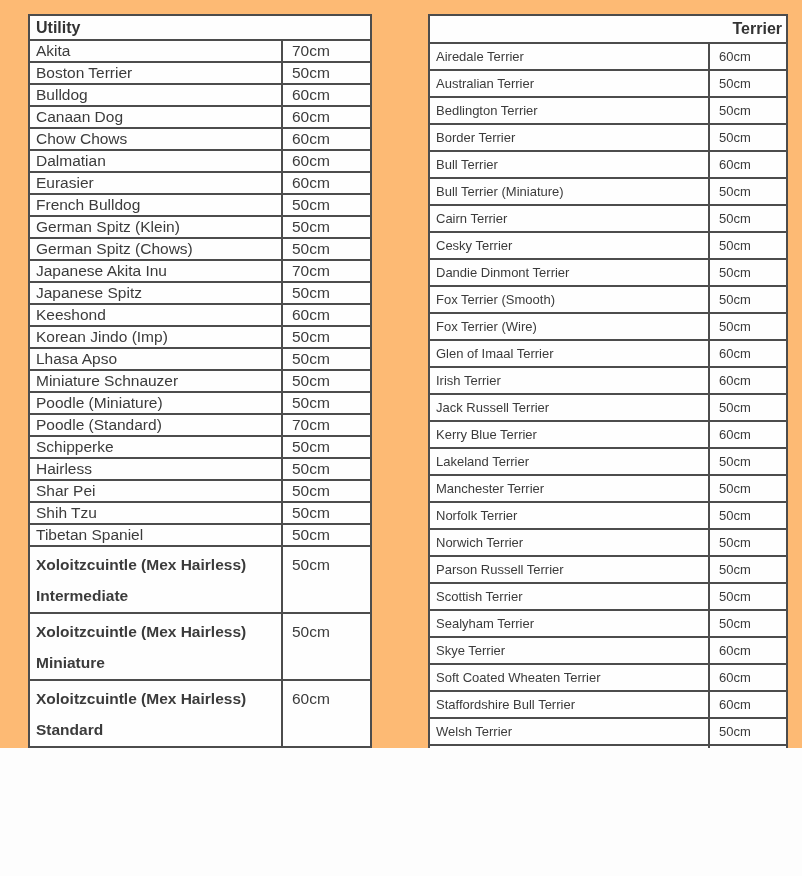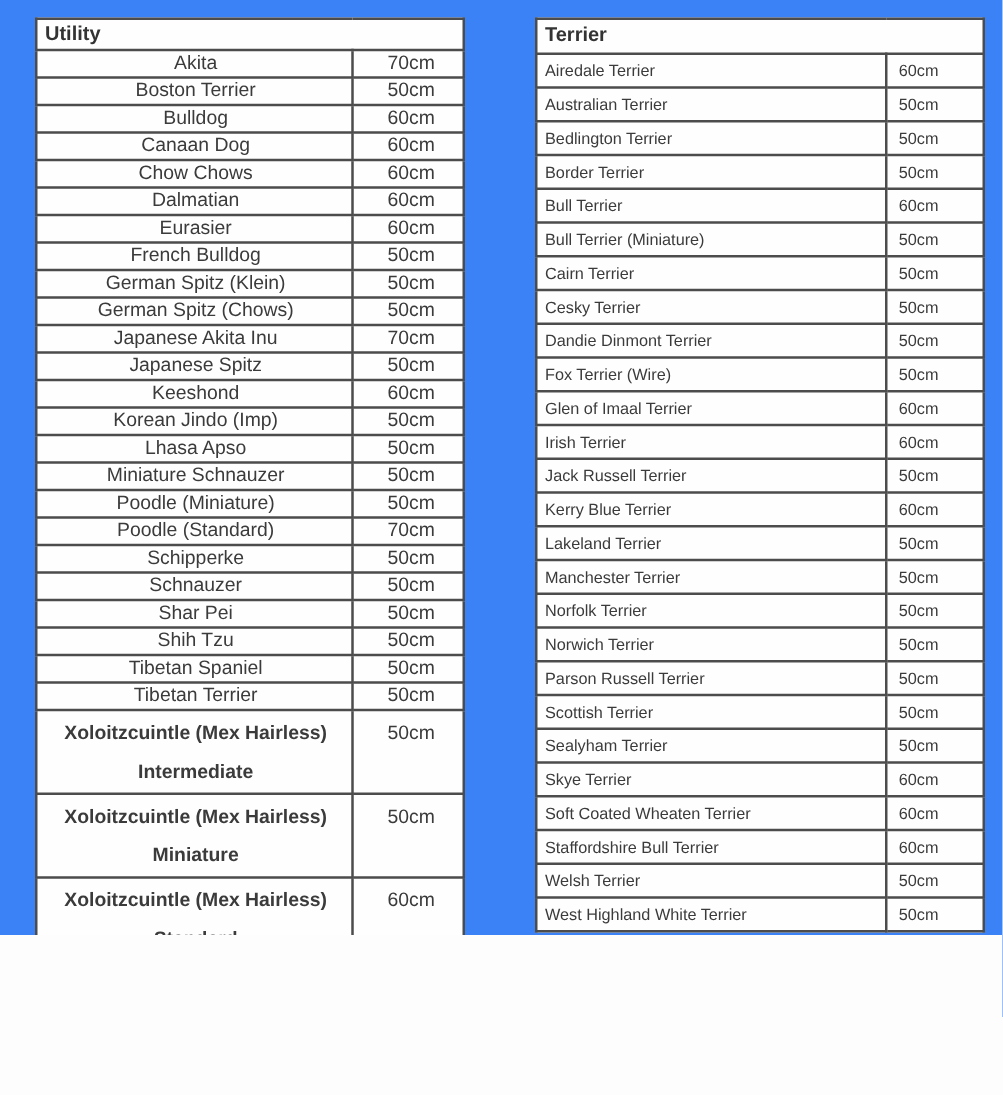--- a/index.html
+++ b/index.html
@@ -5,21 +5,21 @@
   html, body {
     margin: 0;
     padding: 0;
     background: #fdfdfd;
     font-family: "Liberation Sans", "DejaVu Sans", sans-serif;
   }
   .page {
     position: relative;
     width: 802px;
     height: 748px;
-    background: #3b82f6;
+    background: #fdba74;
     overflow: hidden;
   }
   table.breed-table {
     position: absolute;
     border-collapse: collapse;
     table-layout: fixed;
     background: #fefefe;
   }
   table.utility { left: 28px; top: 14px; width: 342px; }
   table.terrier { left: 428px; top: 14px; width: 358px; }
@@ -38,39 +38,38 @@
   }
 
   
   .utility th { font-size: 16px; height: 19px; line-height: 19px; }
   .utility td {
     font-size: 15.5px;
     height: 18px;
     line-height: 18px;
     padding: 1px 4px 1px 6px;
     vertical-align: top;
-    text-align: center;
   }
   .utility td.height-cell { padding-left: 9px; }
 
   
   .utility tr.tall td { height: 62px; }
   .utility tr.tall td.breed-cell {
     white-space: pre-line;
     line-height: 31px;
     padding-top: 2px;
     font-weight: bold;
   }
   .utility tr.tall td.height-cell {
     line-height: 31px;
     padding-top: 2px;
   }
 
   
-  .terrier th { font-size: 16px; height: 22px; line-height: 22px; }
+  .terrier th { font-size: 16px; height: 22px; line-height: 22px; text-align: right; }
   .terrier td {
     font-size: 13px;
     height: 22px;
     line-height: 22px;
     padding: 1.5px 4px 1.5px 6px;
     vertical-align: middle;
   }
   .terrier td.height-cell { padding-left: 9px; }
 </style>
 </head>
@@ -159,37 +158,33 @@
         </tr>
         <tr>
           <td class="breed-cell">Poodle (Standard)</td>
           <td class="height-cell">70cm</td>
         </tr>
         <tr>
           <td class="breed-cell">Schipperke</td>
           <td class="height-cell">50cm</td>
         </tr>
         <tr>
-          <td class="breed-cell">Schnauzer</td>
+          <td class="breed-cell">Hairless</td>
           <td class="height-cell">50cm</td>
         </tr>
         <tr>
           <td class="breed-cell">Shar Pei</td>
           <td class="height-cell">50cm</td>
         </tr>
         <tr>
           <td class="breed-cell">Shih Tzu</td>
           <td class="height-cell">50cm</td>
         </tr>
         <tr>
           <td class="breed-cell">Tibetan Spaniel</td>
-          <td class="height-cell">50cm</td>
-        </tr>
-        <tr>
-          <td class="breed-cell">Tibetan Terrier</td>
           <td class="height-cell">50cm</td>
         </tr>
         <tr class="tall">
           <td class="breed-cell">Xoloitzcuintle (Mex Hairless)
 Intermediate</td>
           <td class="height-cell">50cm</td>
         </tr>
         <tr class="tall">
           <td class="breed-cell">Xoloitzcuintle (Mex Hairless)
 Miniature</td>
@@ -244,20 +239,24 @@
         </tr>
         <tr>
           <td class="breed-cell">Cesky Terrier</td>
           <td class="height-cell">50cm</td>
         </tr>
         <tr>
           <td class="breed-cell">Dandie Dinmont Terrier</td>
           <td class="height-cell">50cm</td>
         </tr>
         <tr>
+          <td class="breed-cell">Fox Terrier (Smooth)</td>
+          <td class="height-cell">50cm</td>
+        </tr>
+        <tr>
           <td class="breed-cell">Fox Terrier (Wire)</td>
           <td class="height-cell">50cm</td>
         </tr>
         <tr>
           <td class="breed-cell">Glen of Imaal Terrier</td>
           <td class="height-cell">60cm</td>
         </tr>
         <tr>
           <td class="breed-cell">Irish Terrier</td>
           <td class="height-cell">60cm</td>

